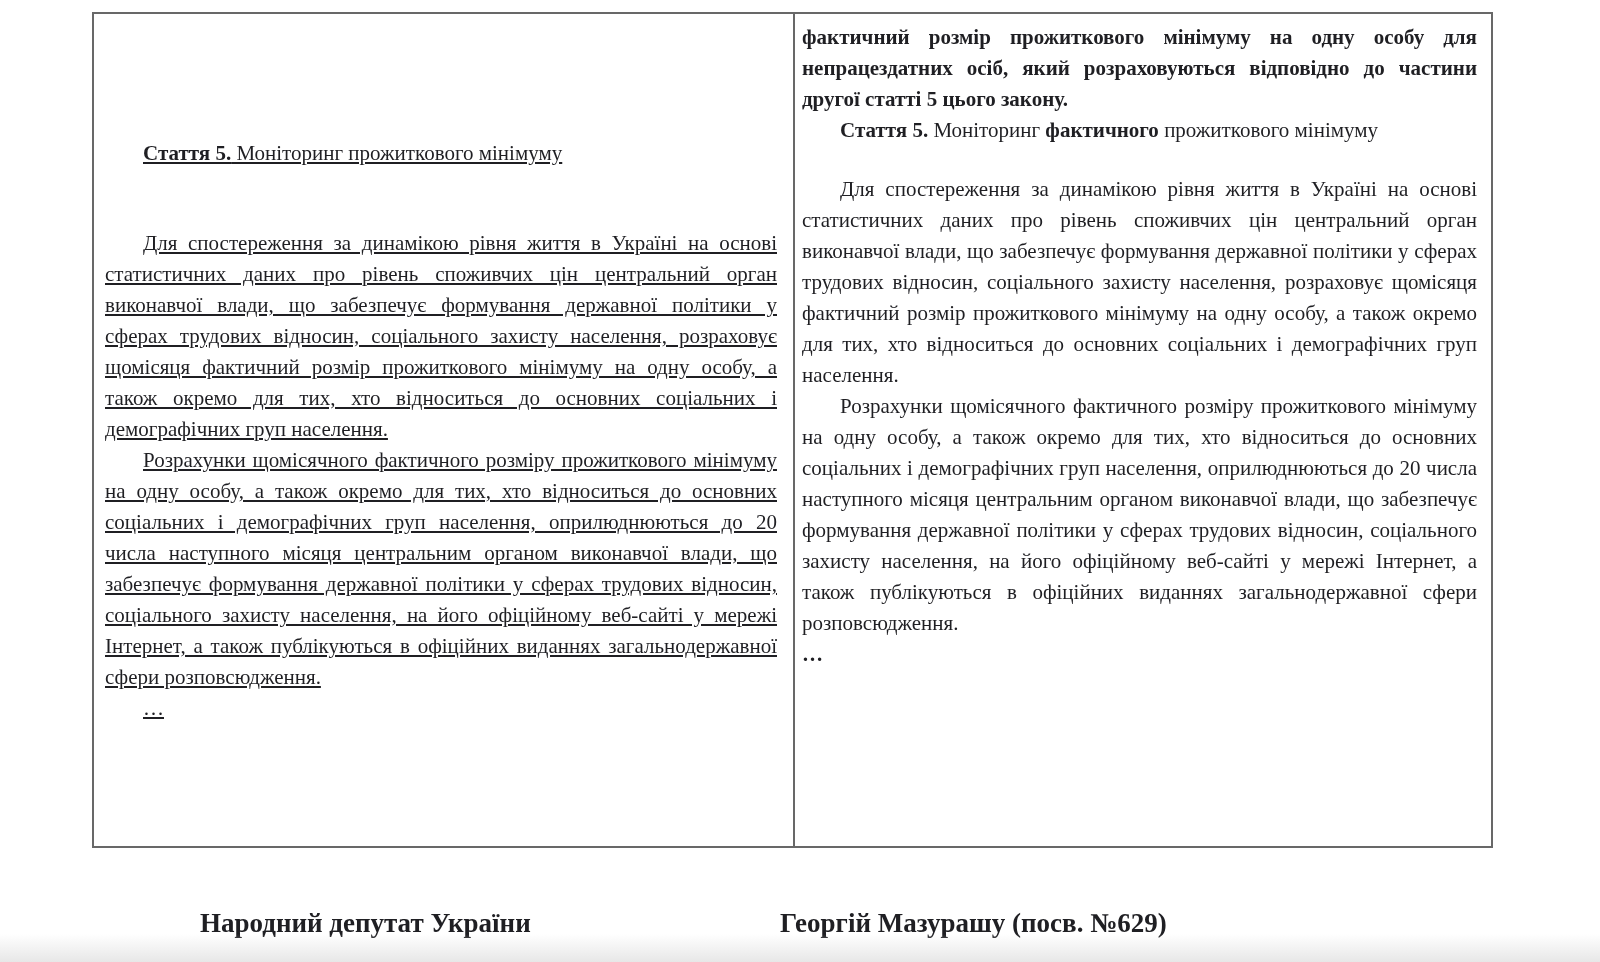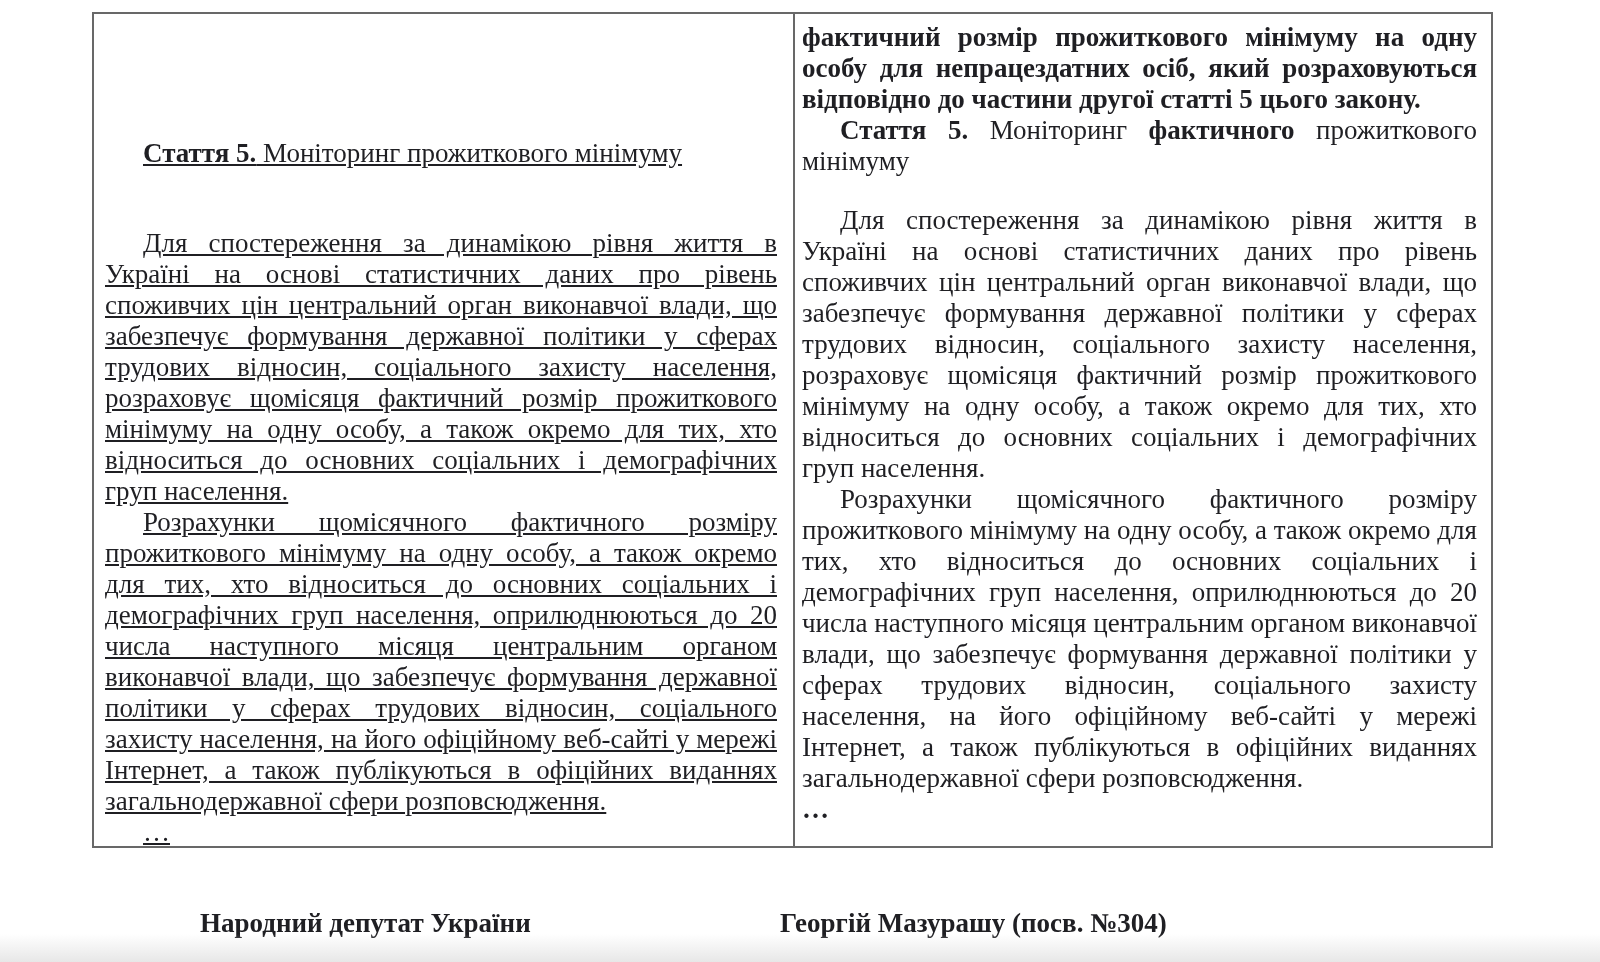--- a/index.html
+++ b/index.html
@@ -21,21 +21,21 @@
     top: 12px;
     width: 1401px;
     height: 836px;
     border: 2px solid #686868;
     box-sizing: border-box;
     display: flex;
     background: #ffffff;
   }
   .col {
     box-sizing: border-box;
-    font-size: 27px;
+    font-size: 21px;
     line-height: 31px;
     text-align: justify;
   }
   .col-left {
     width: 701px;
     border-right: 2px solid #686868;
     padding: 8px 16px 8px 11px;
     text-decoration: underline;
   }
   .col-right {
@@ -120,16 +120,16 @@
     <p class="article-heading"><span class="b">Стаття 5.</span><span> Моніторинг </span><span class="b">фактичного</span><span> прожиткового мінімуму</span></p>
     <p class="body-par par-first">Для спостереження за динамікою рівня життя в Україні на основі статистичних даних про рівень споживчих цін центральний орган виконавчої влади, що забезпечує формування державної політики у сферах трудових відносин, соціального захисту населення, розраховує щомісяця фактичний розмір прожиткового мінімуму на одну особу, а також окремо для тих, хто відноситься до основних соціальних і демографічних груп населення.</p>
     <p class="body-par">Розрахунки щомісячного фактичного розміру прожиткового мінімуму на одну особу, а також окремо для тих, хто відноситься до основних соціальних і демографічних груп населення, оприлюднюються до 20 числа наступного місяця центральним органом виконавчої влади, що забезпечує формування державної політики у сферах трудових відносин, соціального захисту населення, на його офіційному веб-сайті у мережі Інтернет, а також публікуються в офіційних виданнях загальнодержавної сфери розповсюдження.</p>
     <p class="ellipsis-line bold-marker">…</p>
   </div>
 
 </div>
 
 <div class="signature-footer">
   <span class="sig-left">Народний депутат України</span>
-  <span class="sig-right">Георгій Мазурашу (посв. №304)</span>
+  <span class="sig-right">Георгій Мазурашу (посв. №629)</span>
 </div>
 
 <div class="page-bottom-fade"></div>
 
 </body></html>

